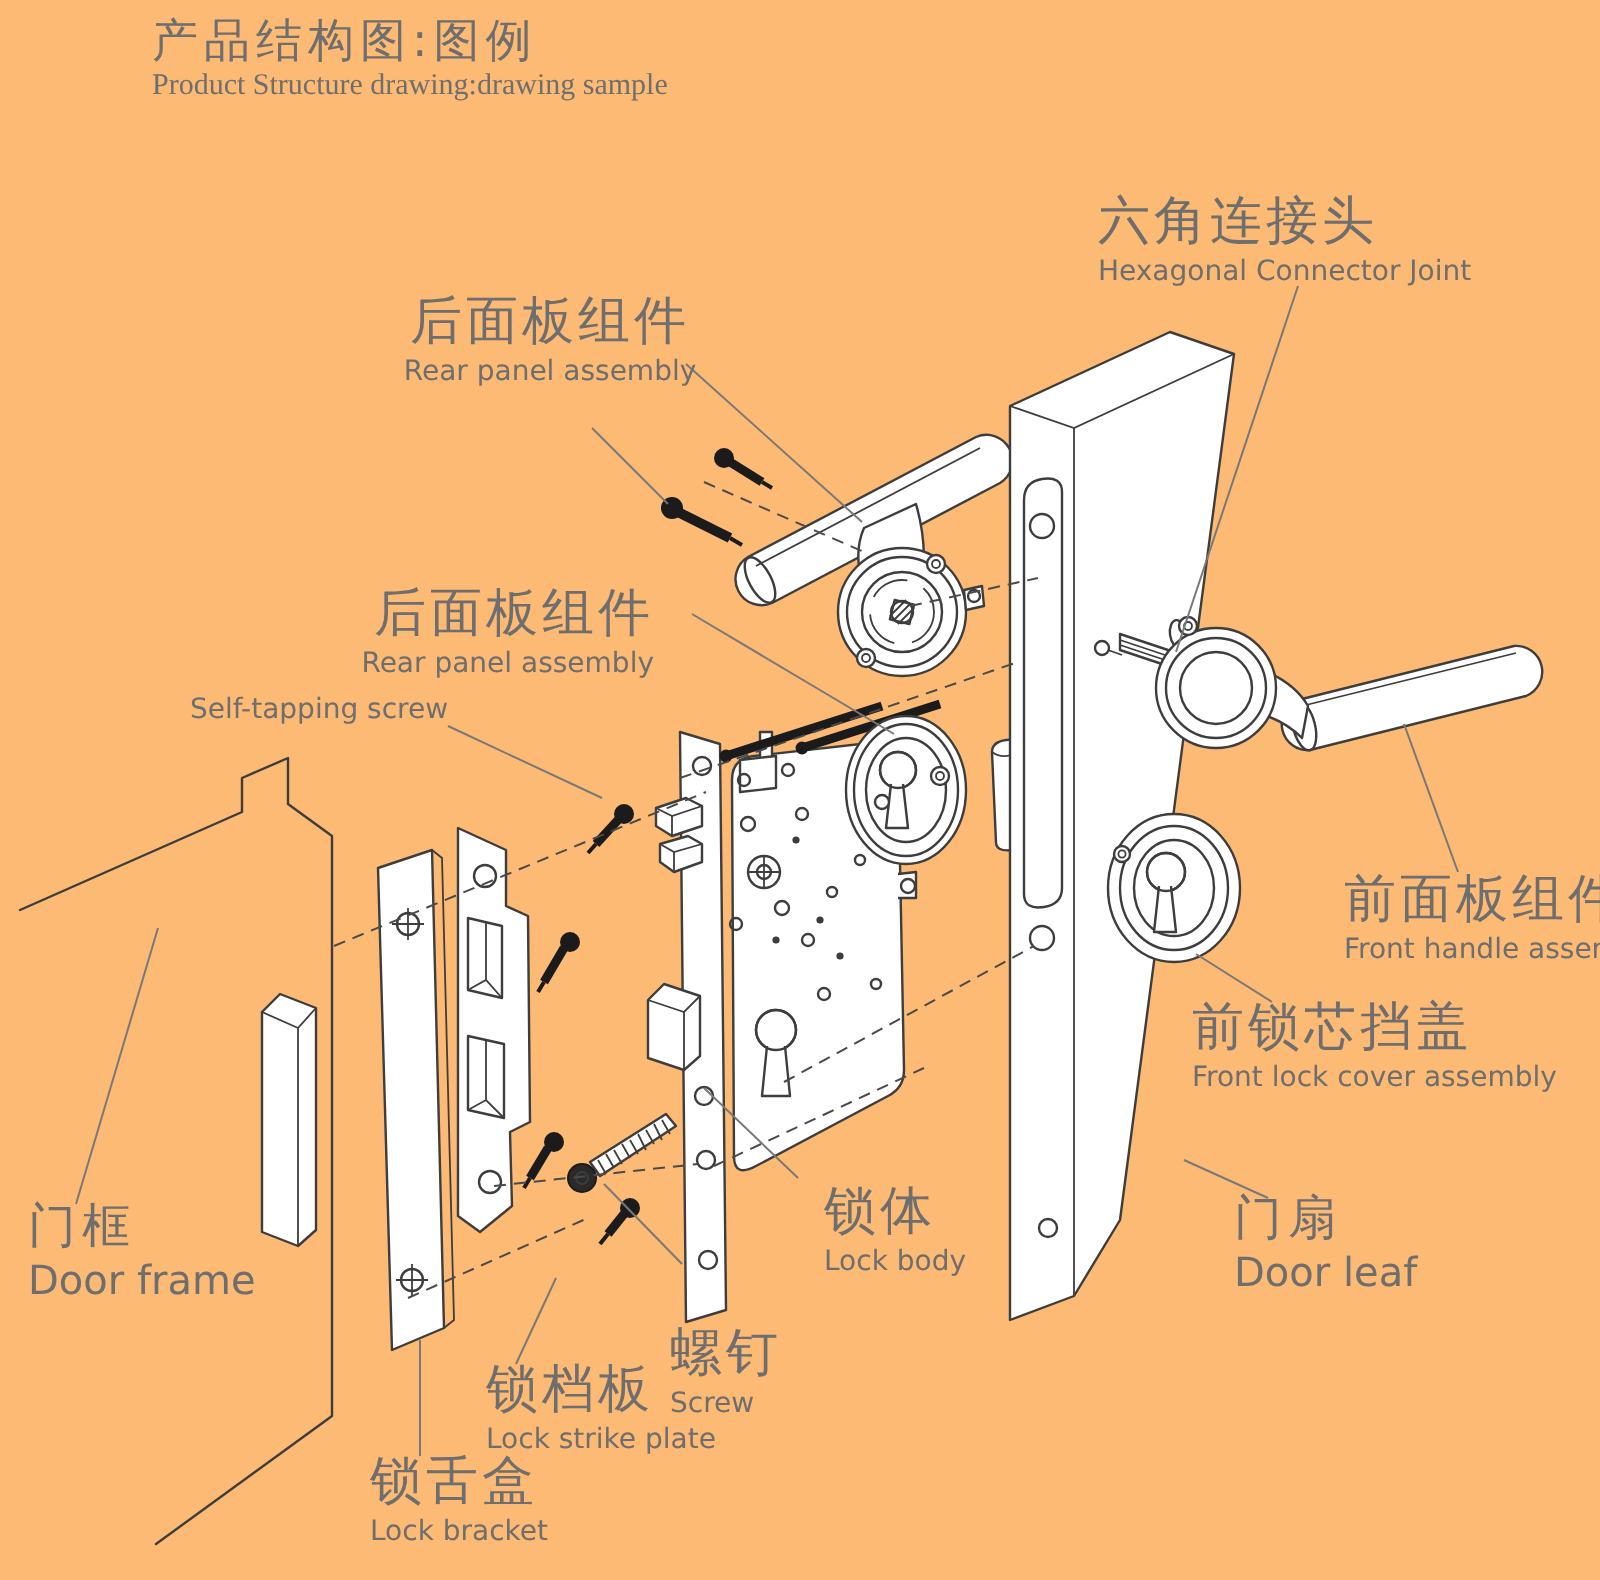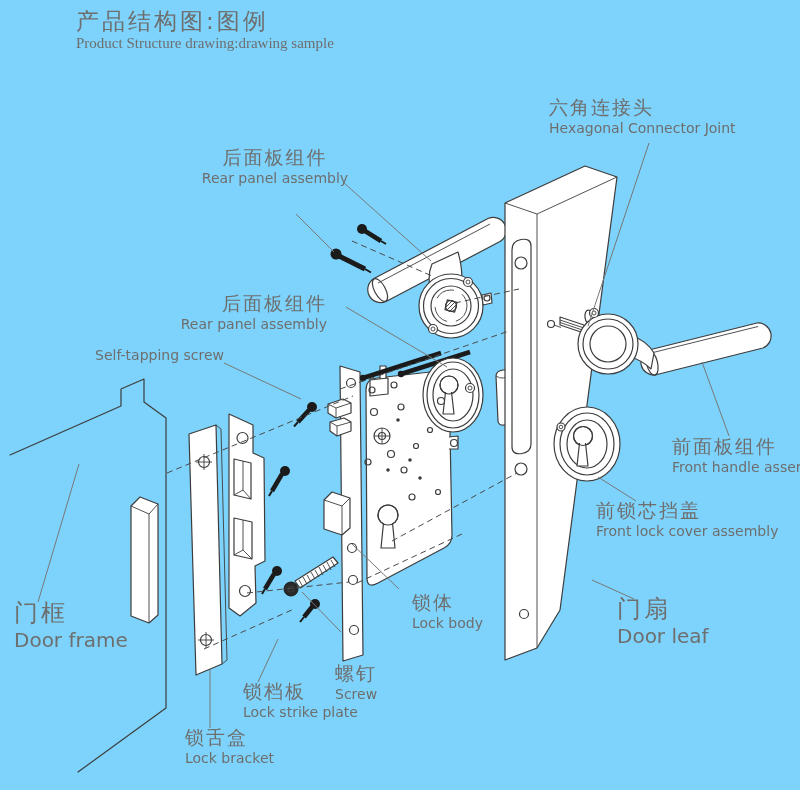--- a/index.html
+++ b/index.html
@@ -1,20 +1,20 @@
 <!DOCTYPE html>
 <html><head>
 <meta charset="utf-8">
 <style>
   html,body{margin:0;padding:0;background:#ffffff;}
-  .stage{position:relative;width:800px;height:790px;background:#7dd3fc;overflow:hidden;
+  .stage{position:relative;width:800px;height:790px;background:#fdba74;overflow:hidden;
          font-family:"DejaVu Sans","Liberation Sans",sans-serif;}
   svg.drawing{position:absolute;left:0;top:0;}
   .lbl{position:absolute;color:#6e6e6e;line-height:1.15;}
-  .lbl .zh{font-size:19px;letter-spacing:2px;white-space:nowrap;}
+  .lbl .zh{font-size:26px;letter-spacing:2px;white-space:nowrap;}
   .lbl .en{font-size:14px;letter-spacing:0px;white-space:nowrap;margin-top:1px;}
   .lbl-title{left:76px;top:8px;}
   .lbl-title .zh{font-size:23px;letter-spacing:3px;}
   .lbl-title .en{font-size:15px;font-family:Liberation Serif, serif;}
   .lbl-hex{left:549px;top:97px;}
   .lbl-rear1{left:200px;top:147px;width:150px;text-align:center;}
   .lbl-countersunk{left:170px;top:204px;width:128px;text-align:right;}
   .lbl-rear2{left:175px;top:293px;width:152px;text-align:right;}
   .lbl-selftap{left:95px;top:346px;width:126px;text-align:right;}
   .lbl-fronthandle{left:672px;top:436px;}

